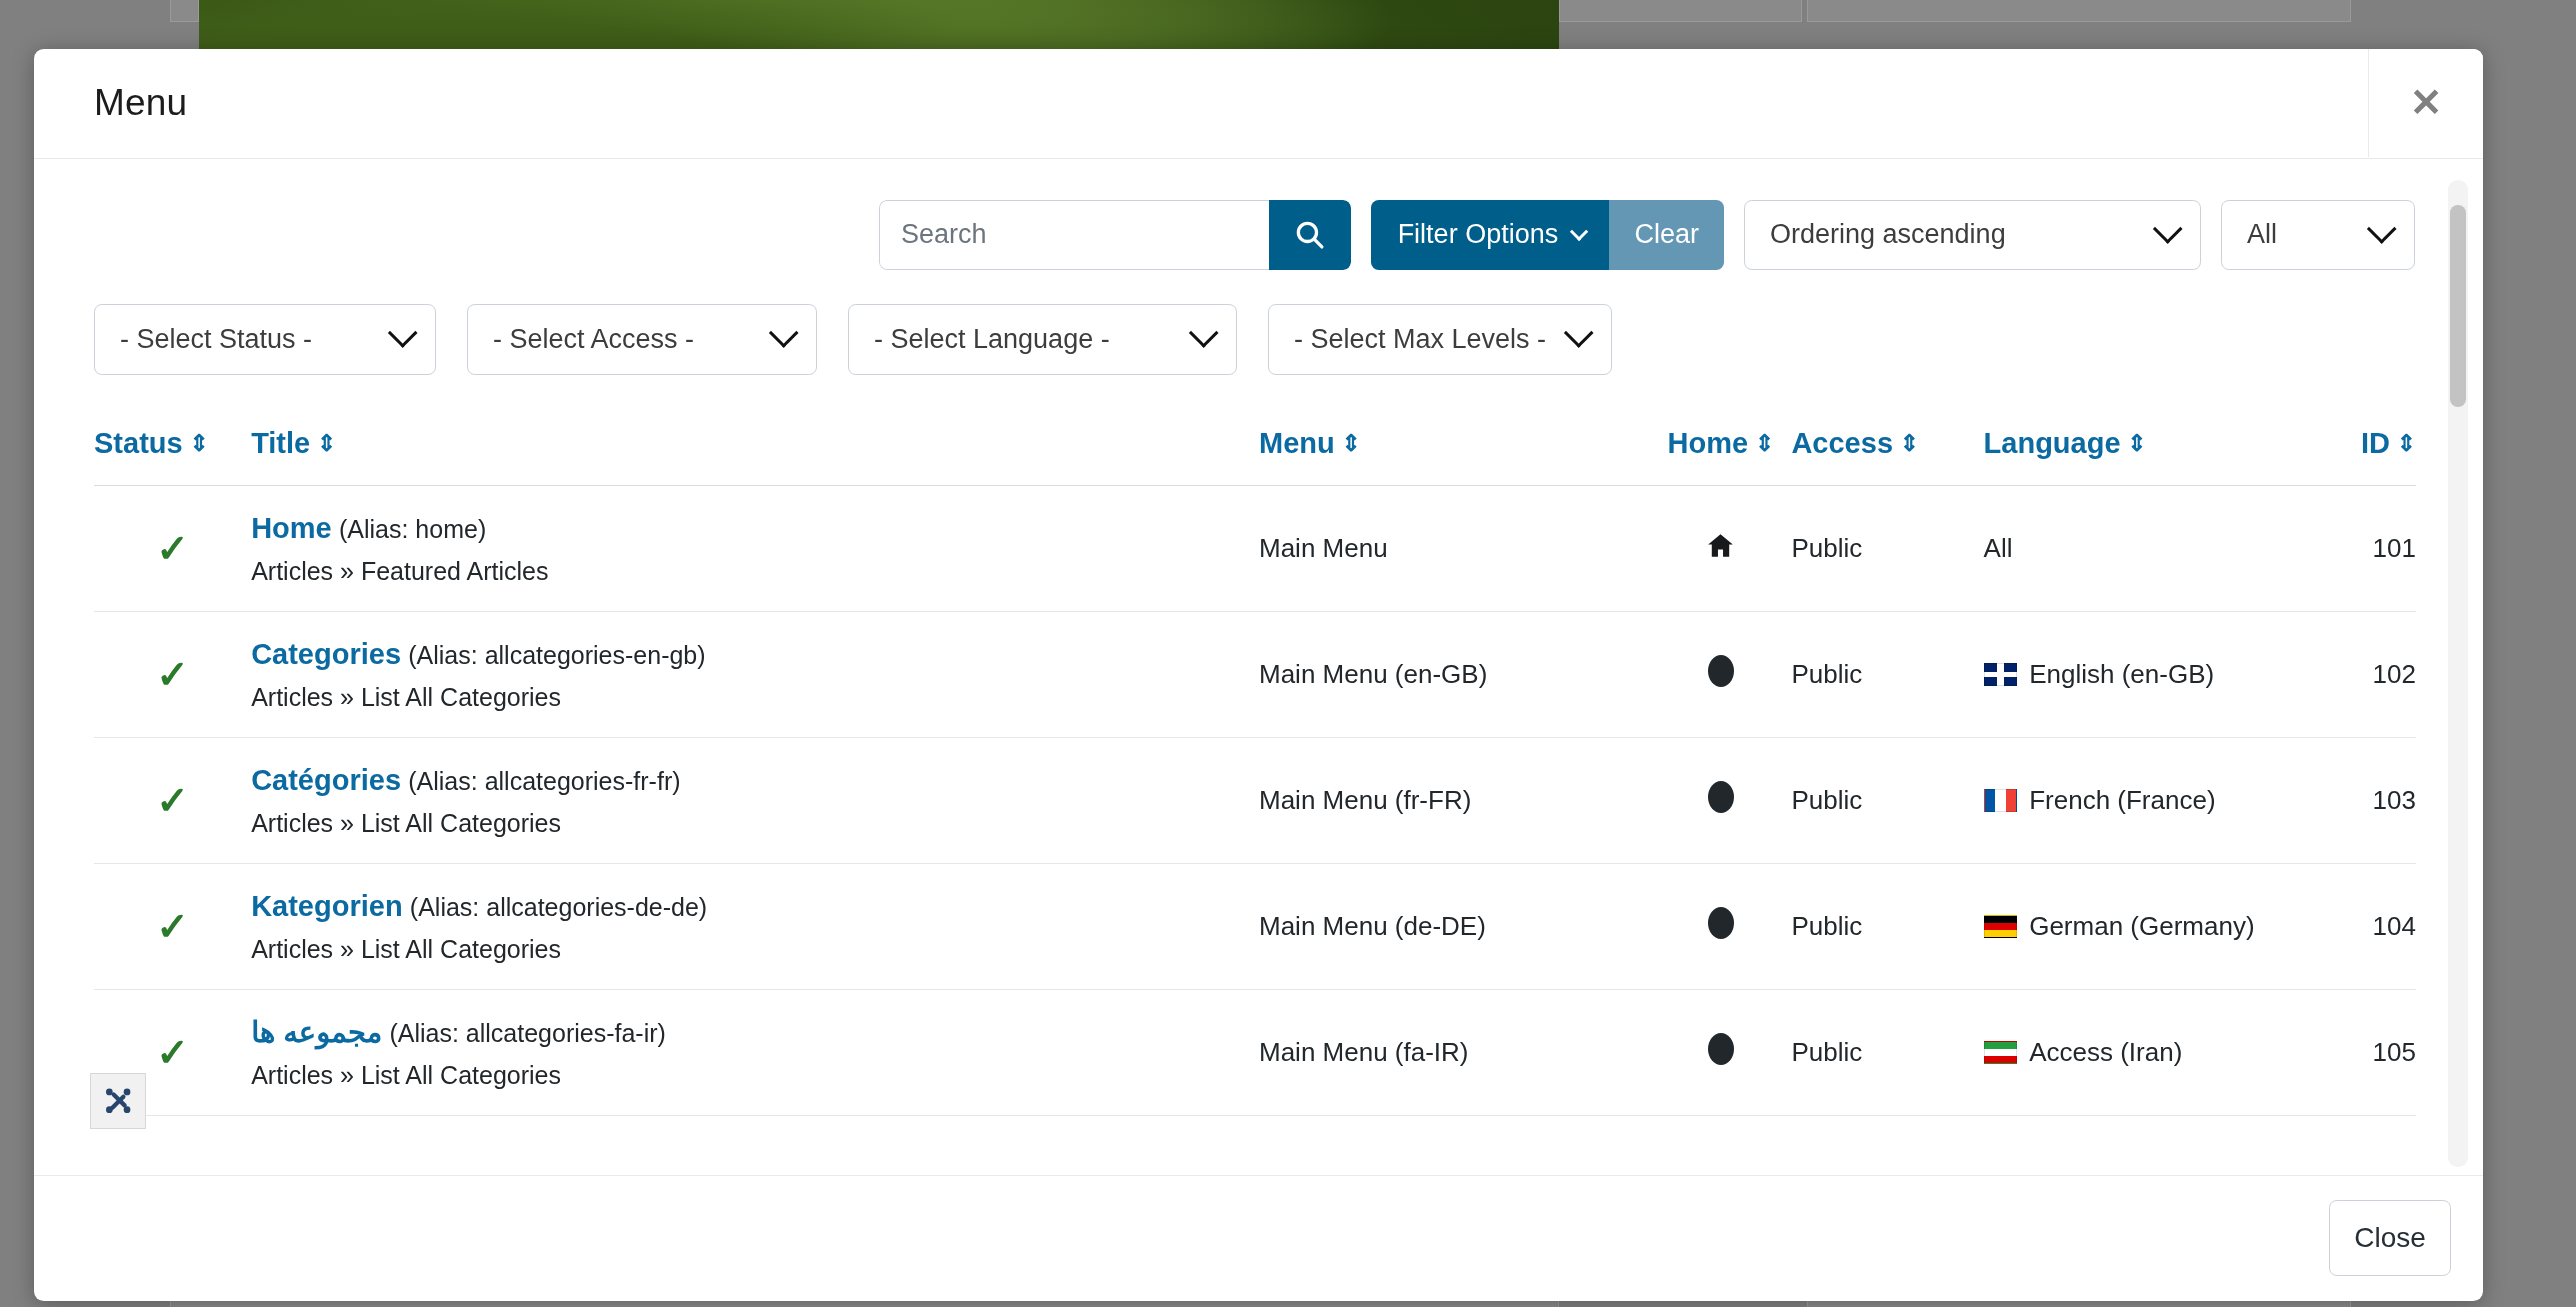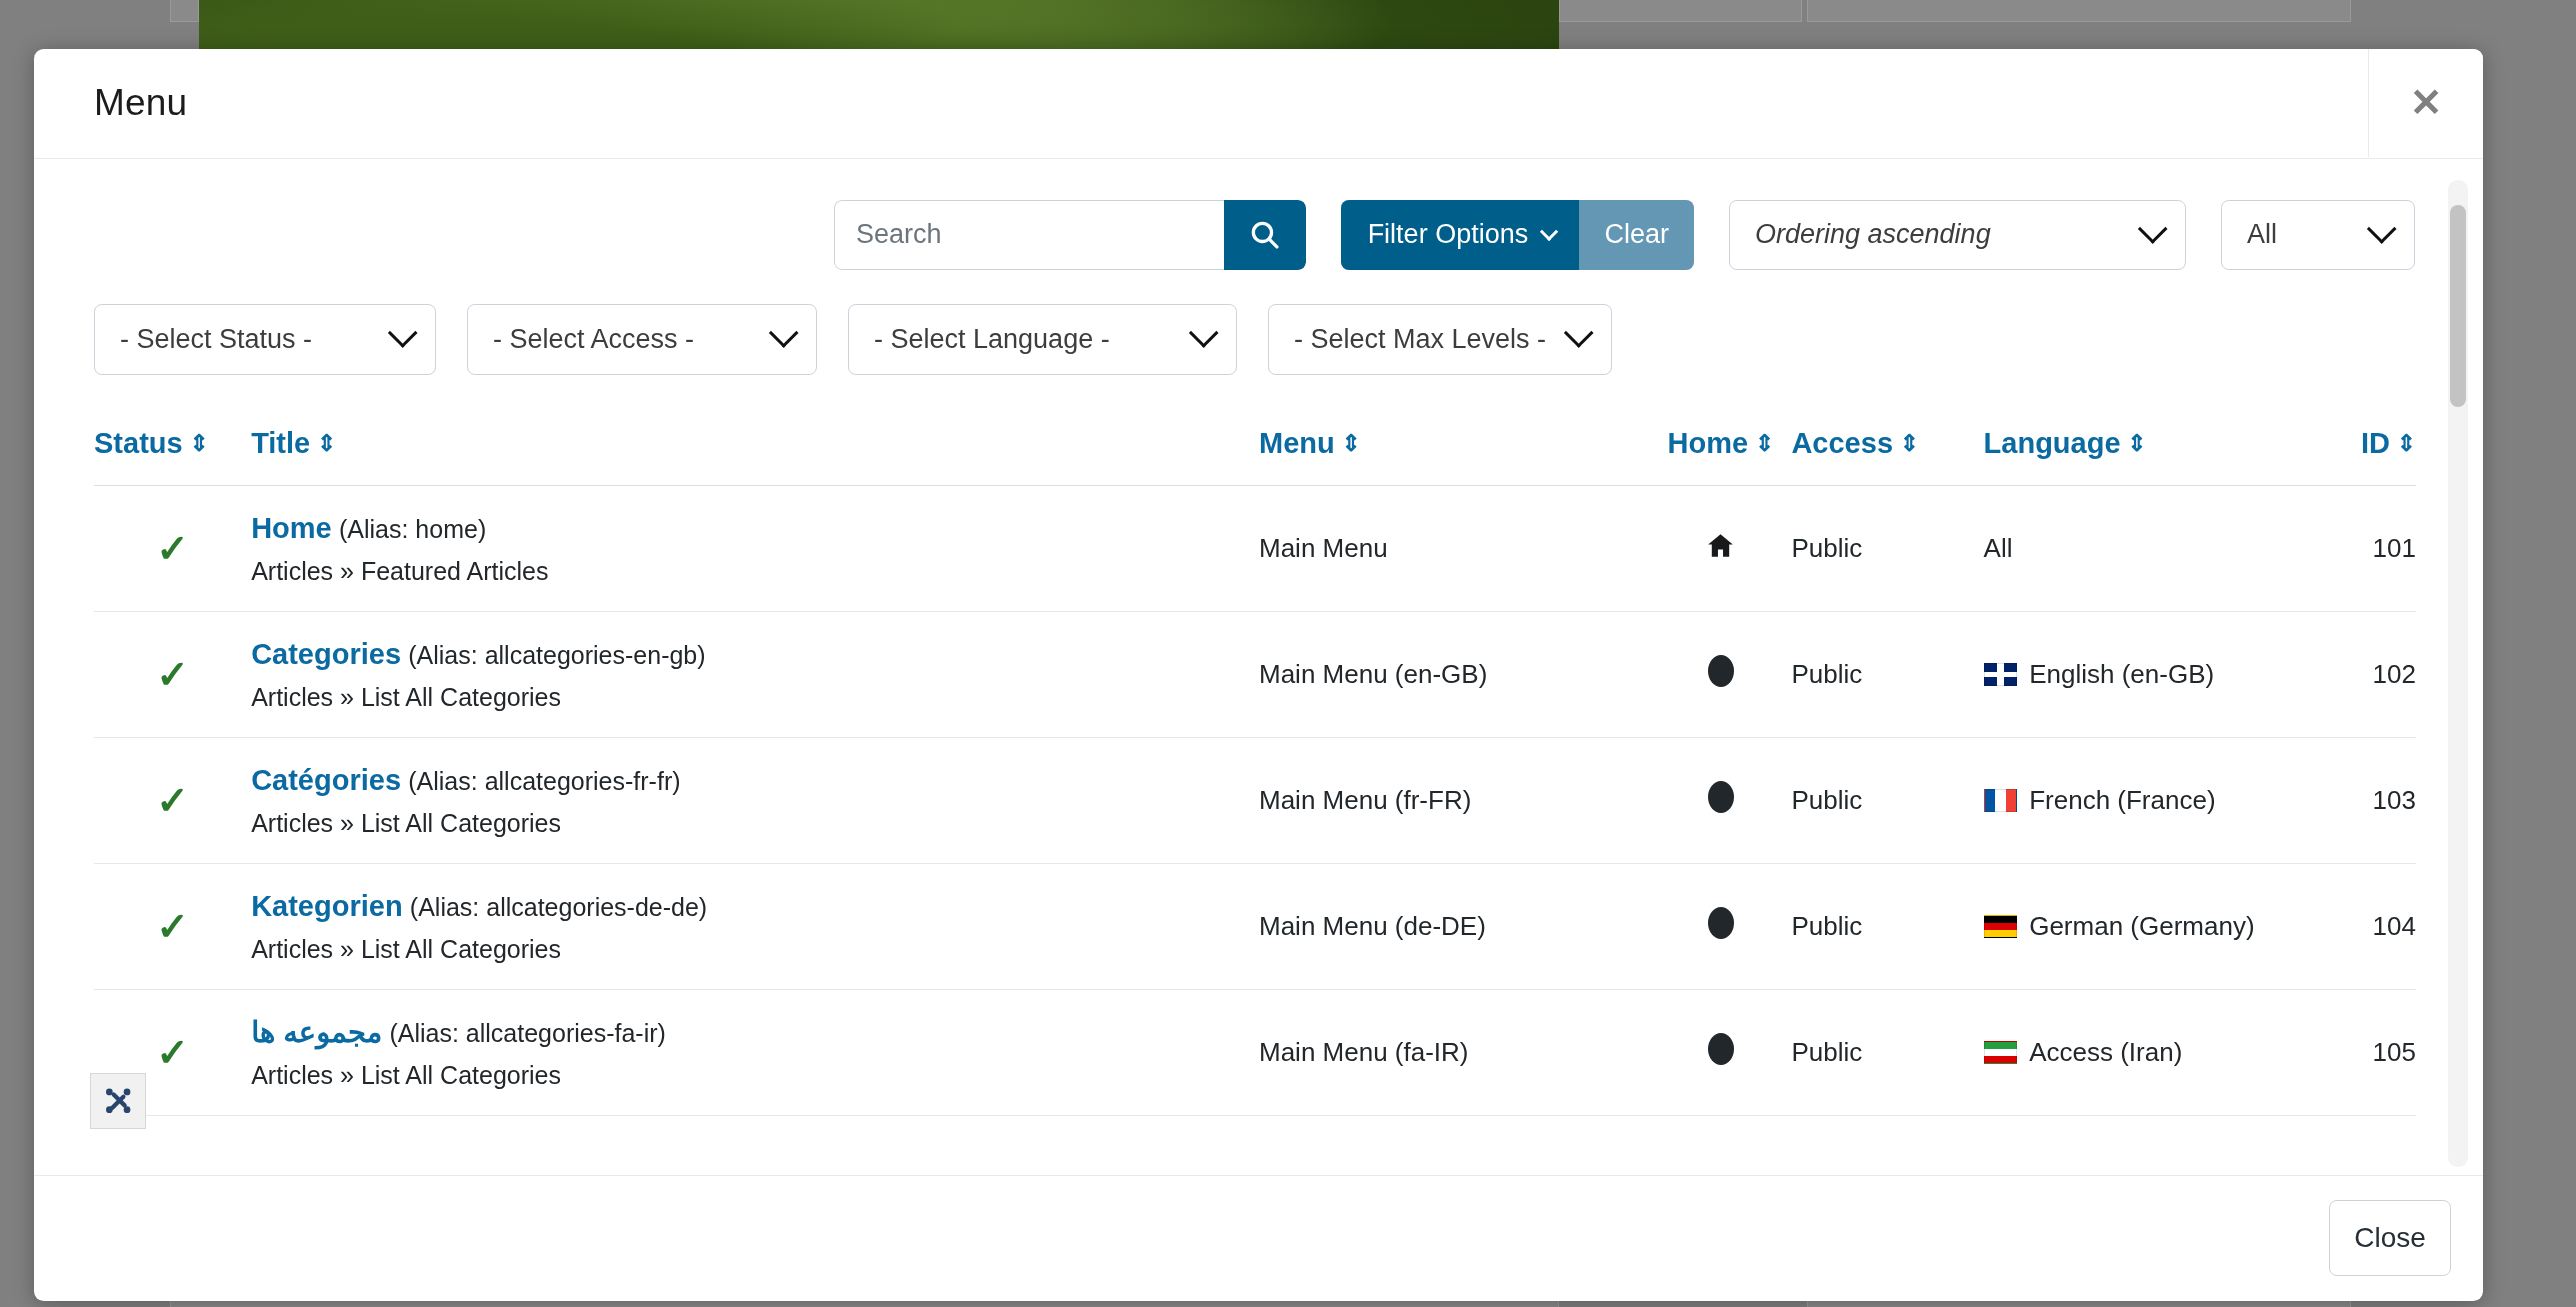--- a/index.html
+++ b/index.html
@@ -94,21 +94,21 @@
   }
   #body-inner {
     padding: 41px 68px 0 60px;
   }
 
   
   #filter-bar {
     display: flex;
     justify-content: flex-end;
     align-items: center;
-    gap: 35px;
+    gap: 20px;
   }
 
   .searchgroup {
     display: flex;
     height: 70px;
     border-radius: 7.8px;
     overflow: hidden;
   }
   #search-input {
     width: 390px;
@@ -167,21 +167,21 @@
     display: flex;
     align-items: center;
     justify-content: space-between;
     padding: 0 21.4px 0 25px;
     font-size: 27px;
     color: #3d3d3d;
     cursor: pointer;
     white-space: nowrap;
     gap: 21.4px;
   }
-  #ordering-select { width: 457px; font-style: italic; }
+  #ordering-select { width: 457px; }
   #limit-select    { width: 194px; }
 
   
   #filter-row-2 {
     display: flex;
     gap: 31px;
     margin-top: 34px;
   }
   #filter-row-2 .select-box { height: 71px; }
   #status-select   { width: 342px; }

